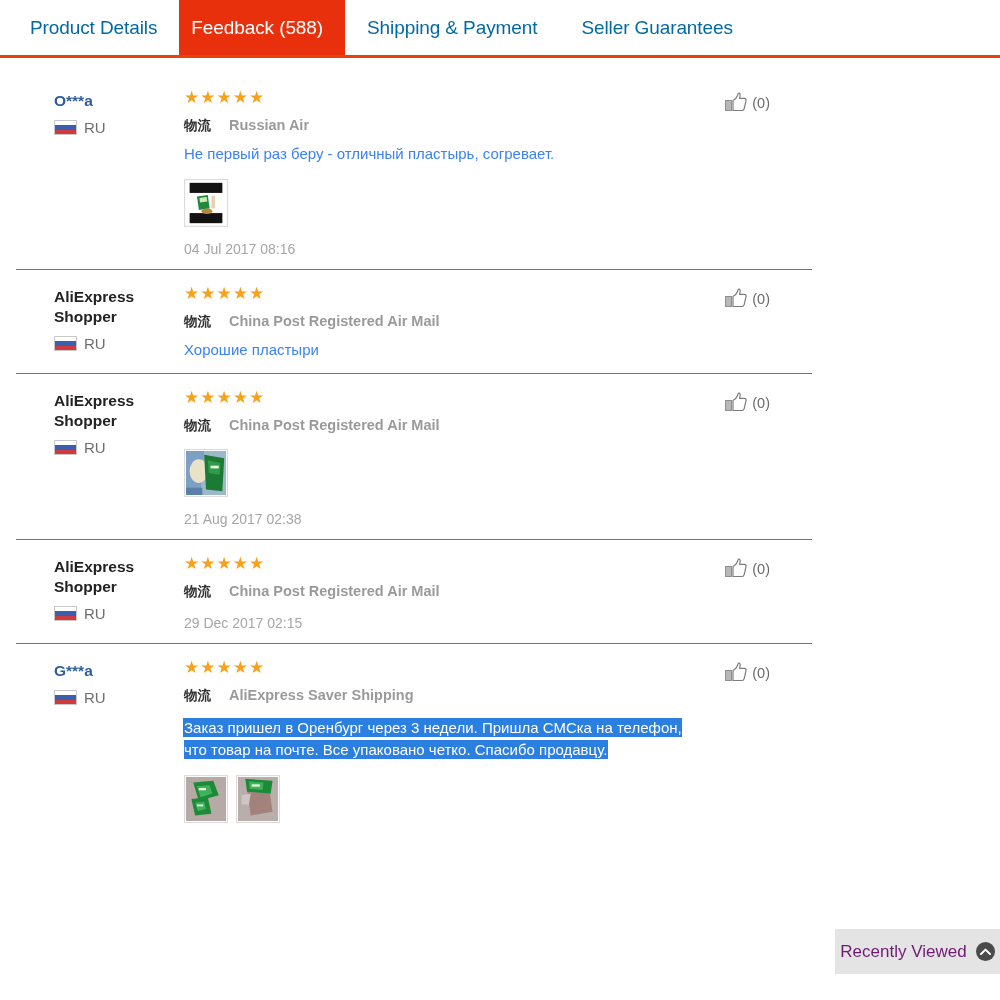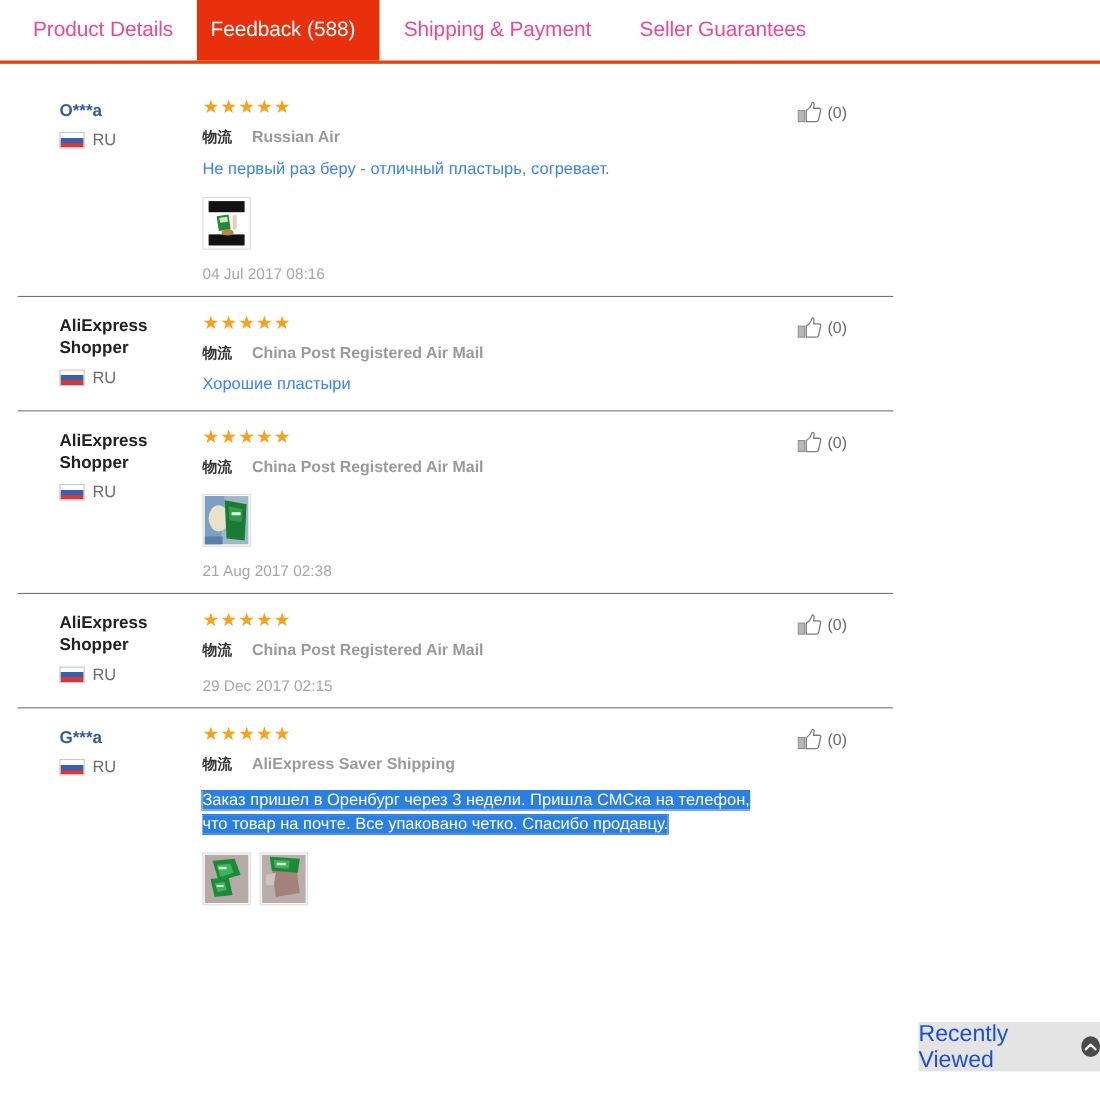--- a/index.html
+++ b/index.html
@@ -26,21 +26,21 @@
     display: flex;
     align-items: stretch;
     padding-left: 8px;
   }
   .tab {
     display: flex;
     align-items: center;
     justify-content: center;
     padding: 0 22px;
     font-size: 19px;
-    color: #ec4899;
+    color: #0369a1;
     cursor: pointer;
     background: transparent;
     border: none;
     font-family: "Liberation Sans", sans-serif;
     letter-spacing: -0.1px;
     white-space: nowrap;
   }
   .tab.active {
     background: #e8310c;
     color: #ffffff;
@@ -190,22 +190,22 @@
     width: 165px;
     height: 45px;
     background: #e4e4e4;
     display: flex;
     align-items: center;
     justify-content: center;
     gap: 9px;
     cursor: pointer;
   }
   .rv-label {
-    font-size: 21px;
-    color: #1d4ed8;
+    font-size: 17px;
+    color: #701a75;
   }
   .rv-chevron {
     width: 19px; height: 19px;
     border-radius: 50%;
     background: #4a4a4a;
     display: flex;
     align-items: center;
     justify-content: center;
   }
   .rv-chevron svg { display: block; }

